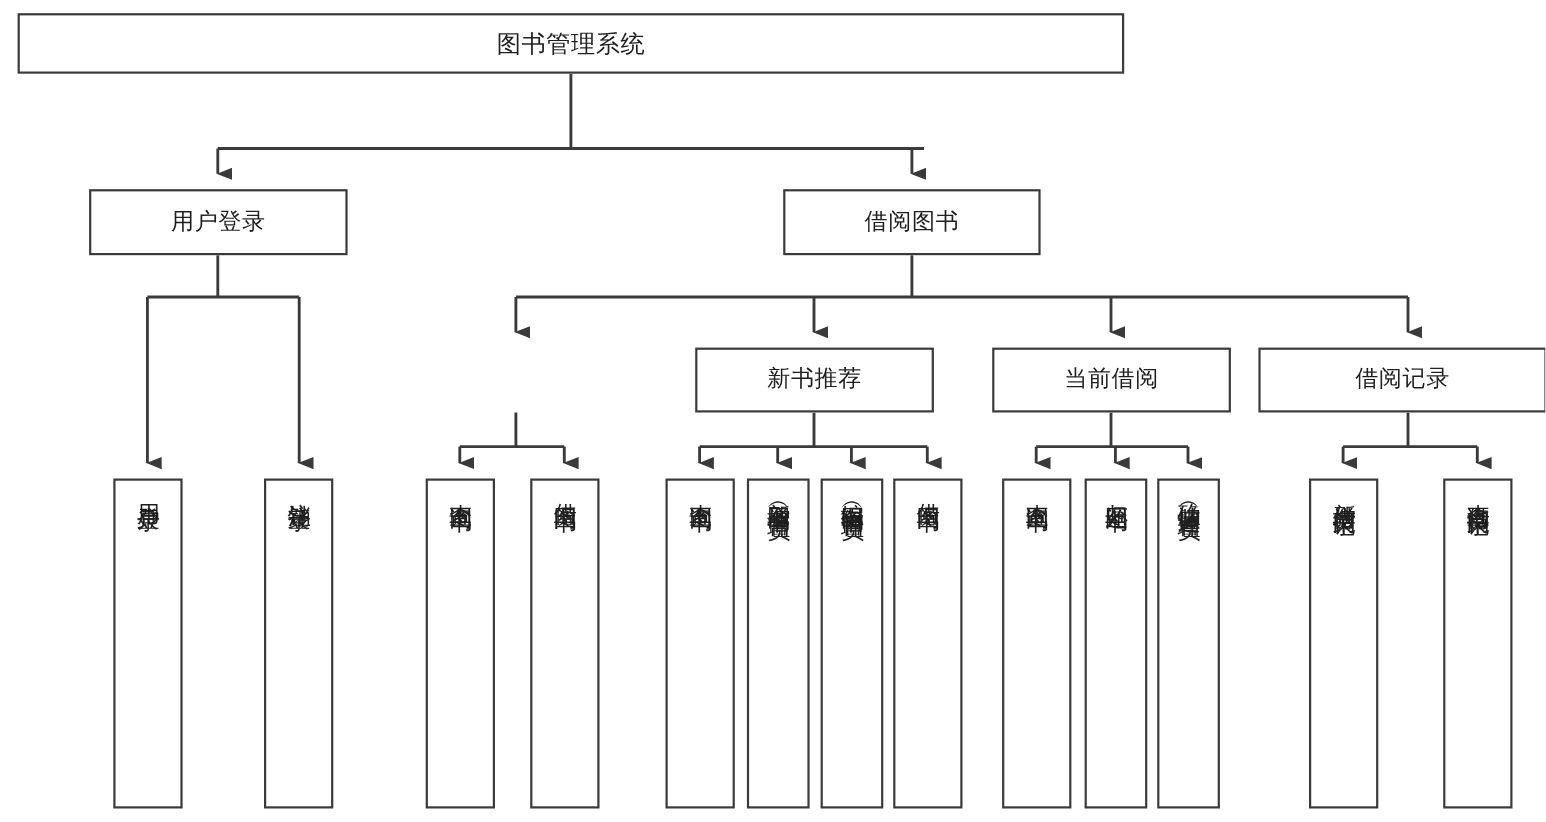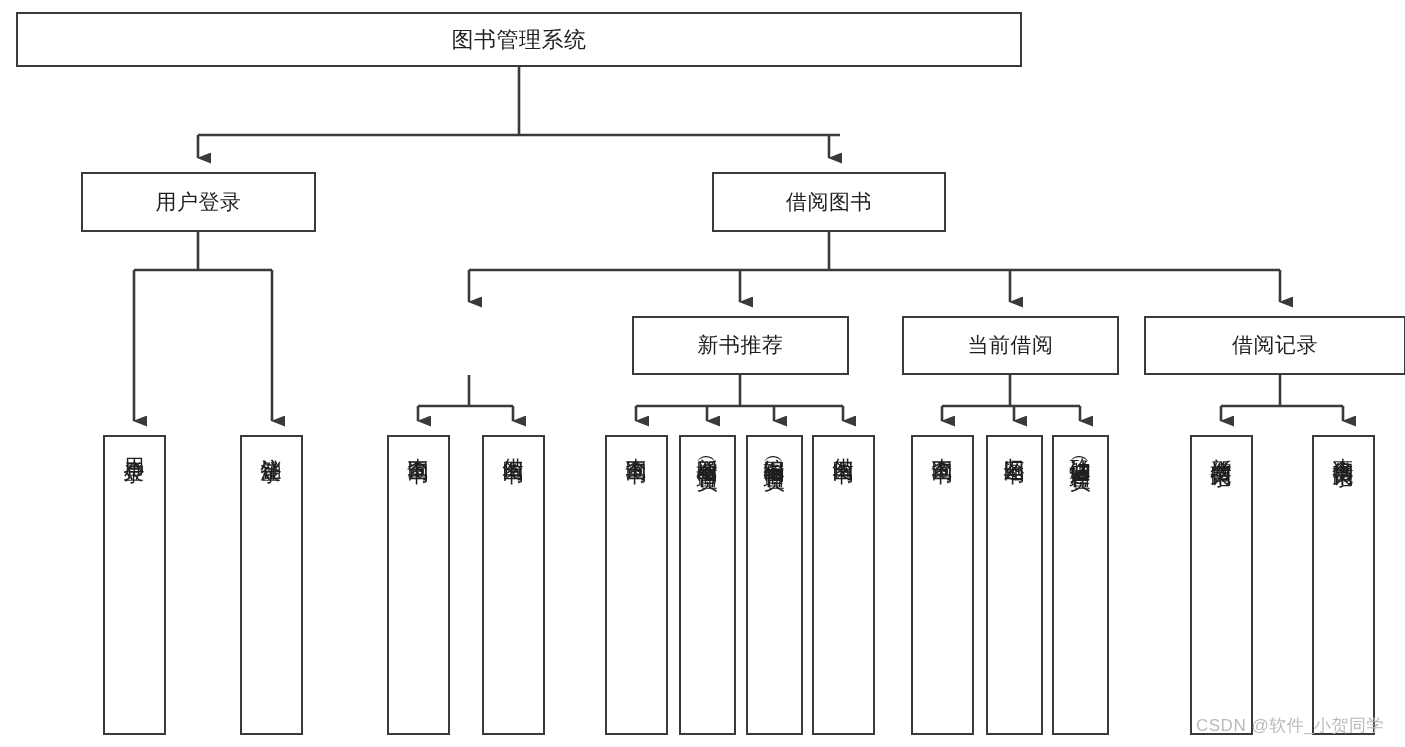--- a/index.html
+++ b/index.html
@@ -179,15 +179,14 @@
     <span class="node-label">确认归还（管理员）</span>
   </div>
 
   <div class="node vertical" style="left:1190px; top:435px; width:63px; height:300px;">
     <span class="node-label">新增借阅记录</span>
   </div>
   <div class="node vertical" style="left:1312px; top:435px; width:63px; height:300px;">
     <span class="node-label">查询借阅记录</span>
   </div>
 
-  <div class="watermark" style="left:1196px; top:714px;">CSDN @软件_小贺同学</div>
 
 </div>
 
 </body></html>

